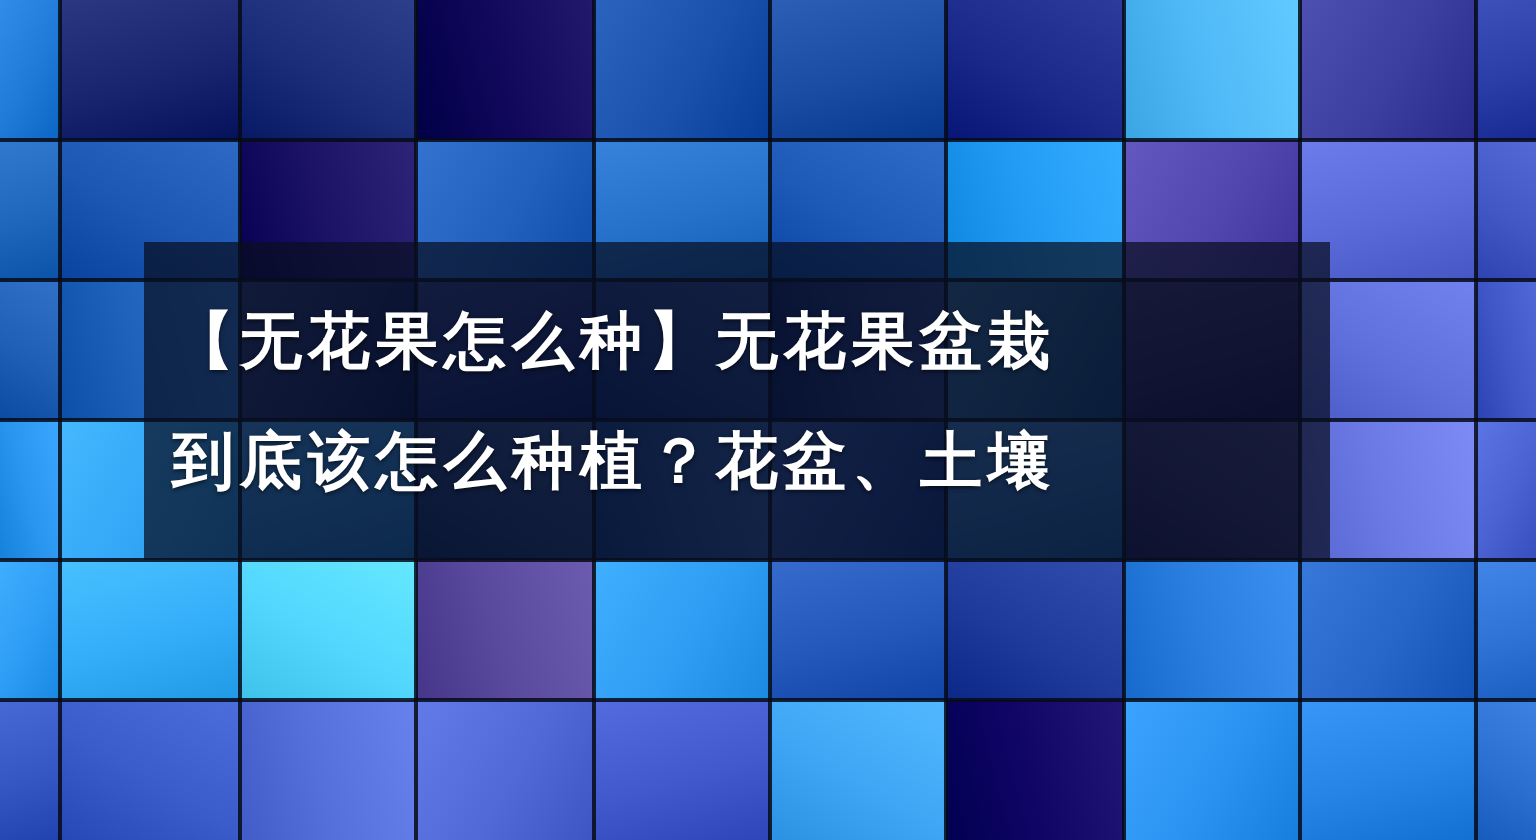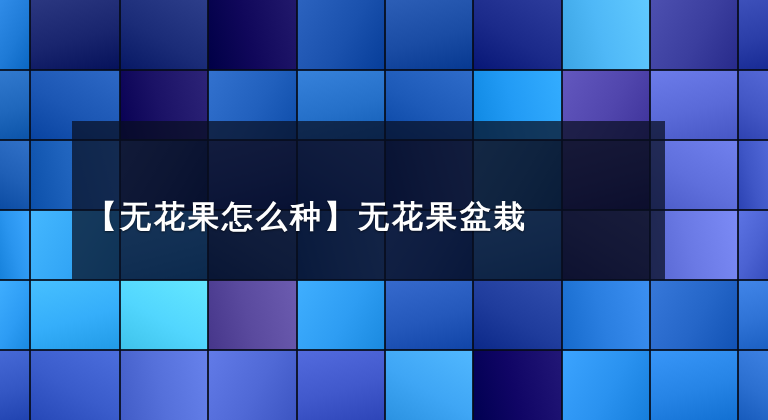--- a/index.html
+++ b/index.html
@@ -160,17 +160,18 @@
       <div class="seam-v" style="left: 737px;"></div>
       <div class="seam-h" style="top: 69px;"></div>
       <div class="seam-h" style="top: 139px;"></div>
       <div class="seam-h" style="top: 209px;"></div>
       <div class="seam-h" style="top: 279px;"></div>
       <div class="seam-h" style="top: 349px;"></div>
     </div>
 
   <div id="text-panel" style="left: 72px; top: 121px; width: 593px; height: 159px; background: rgba(8, 14, 32, 0.72);"></div>
 
-  <div id="text-block" style="left: 72px; top: 137px; width: 593px; height: 159px;">
+  <div id="text-block" style="left: 72px; top: 121px; width: 593px; height: 159px;">
     <div class="headline-line" style="color: rgb(255, 255, 255);">【无花果怎么种】无花果盆栽</div>
+    <div class="headline-line" style="color: rgb(255, 255, 255);">到底该怎么种植？花盆、土壤</div>
   </div>
 
 </div>
 
 </body></html>

